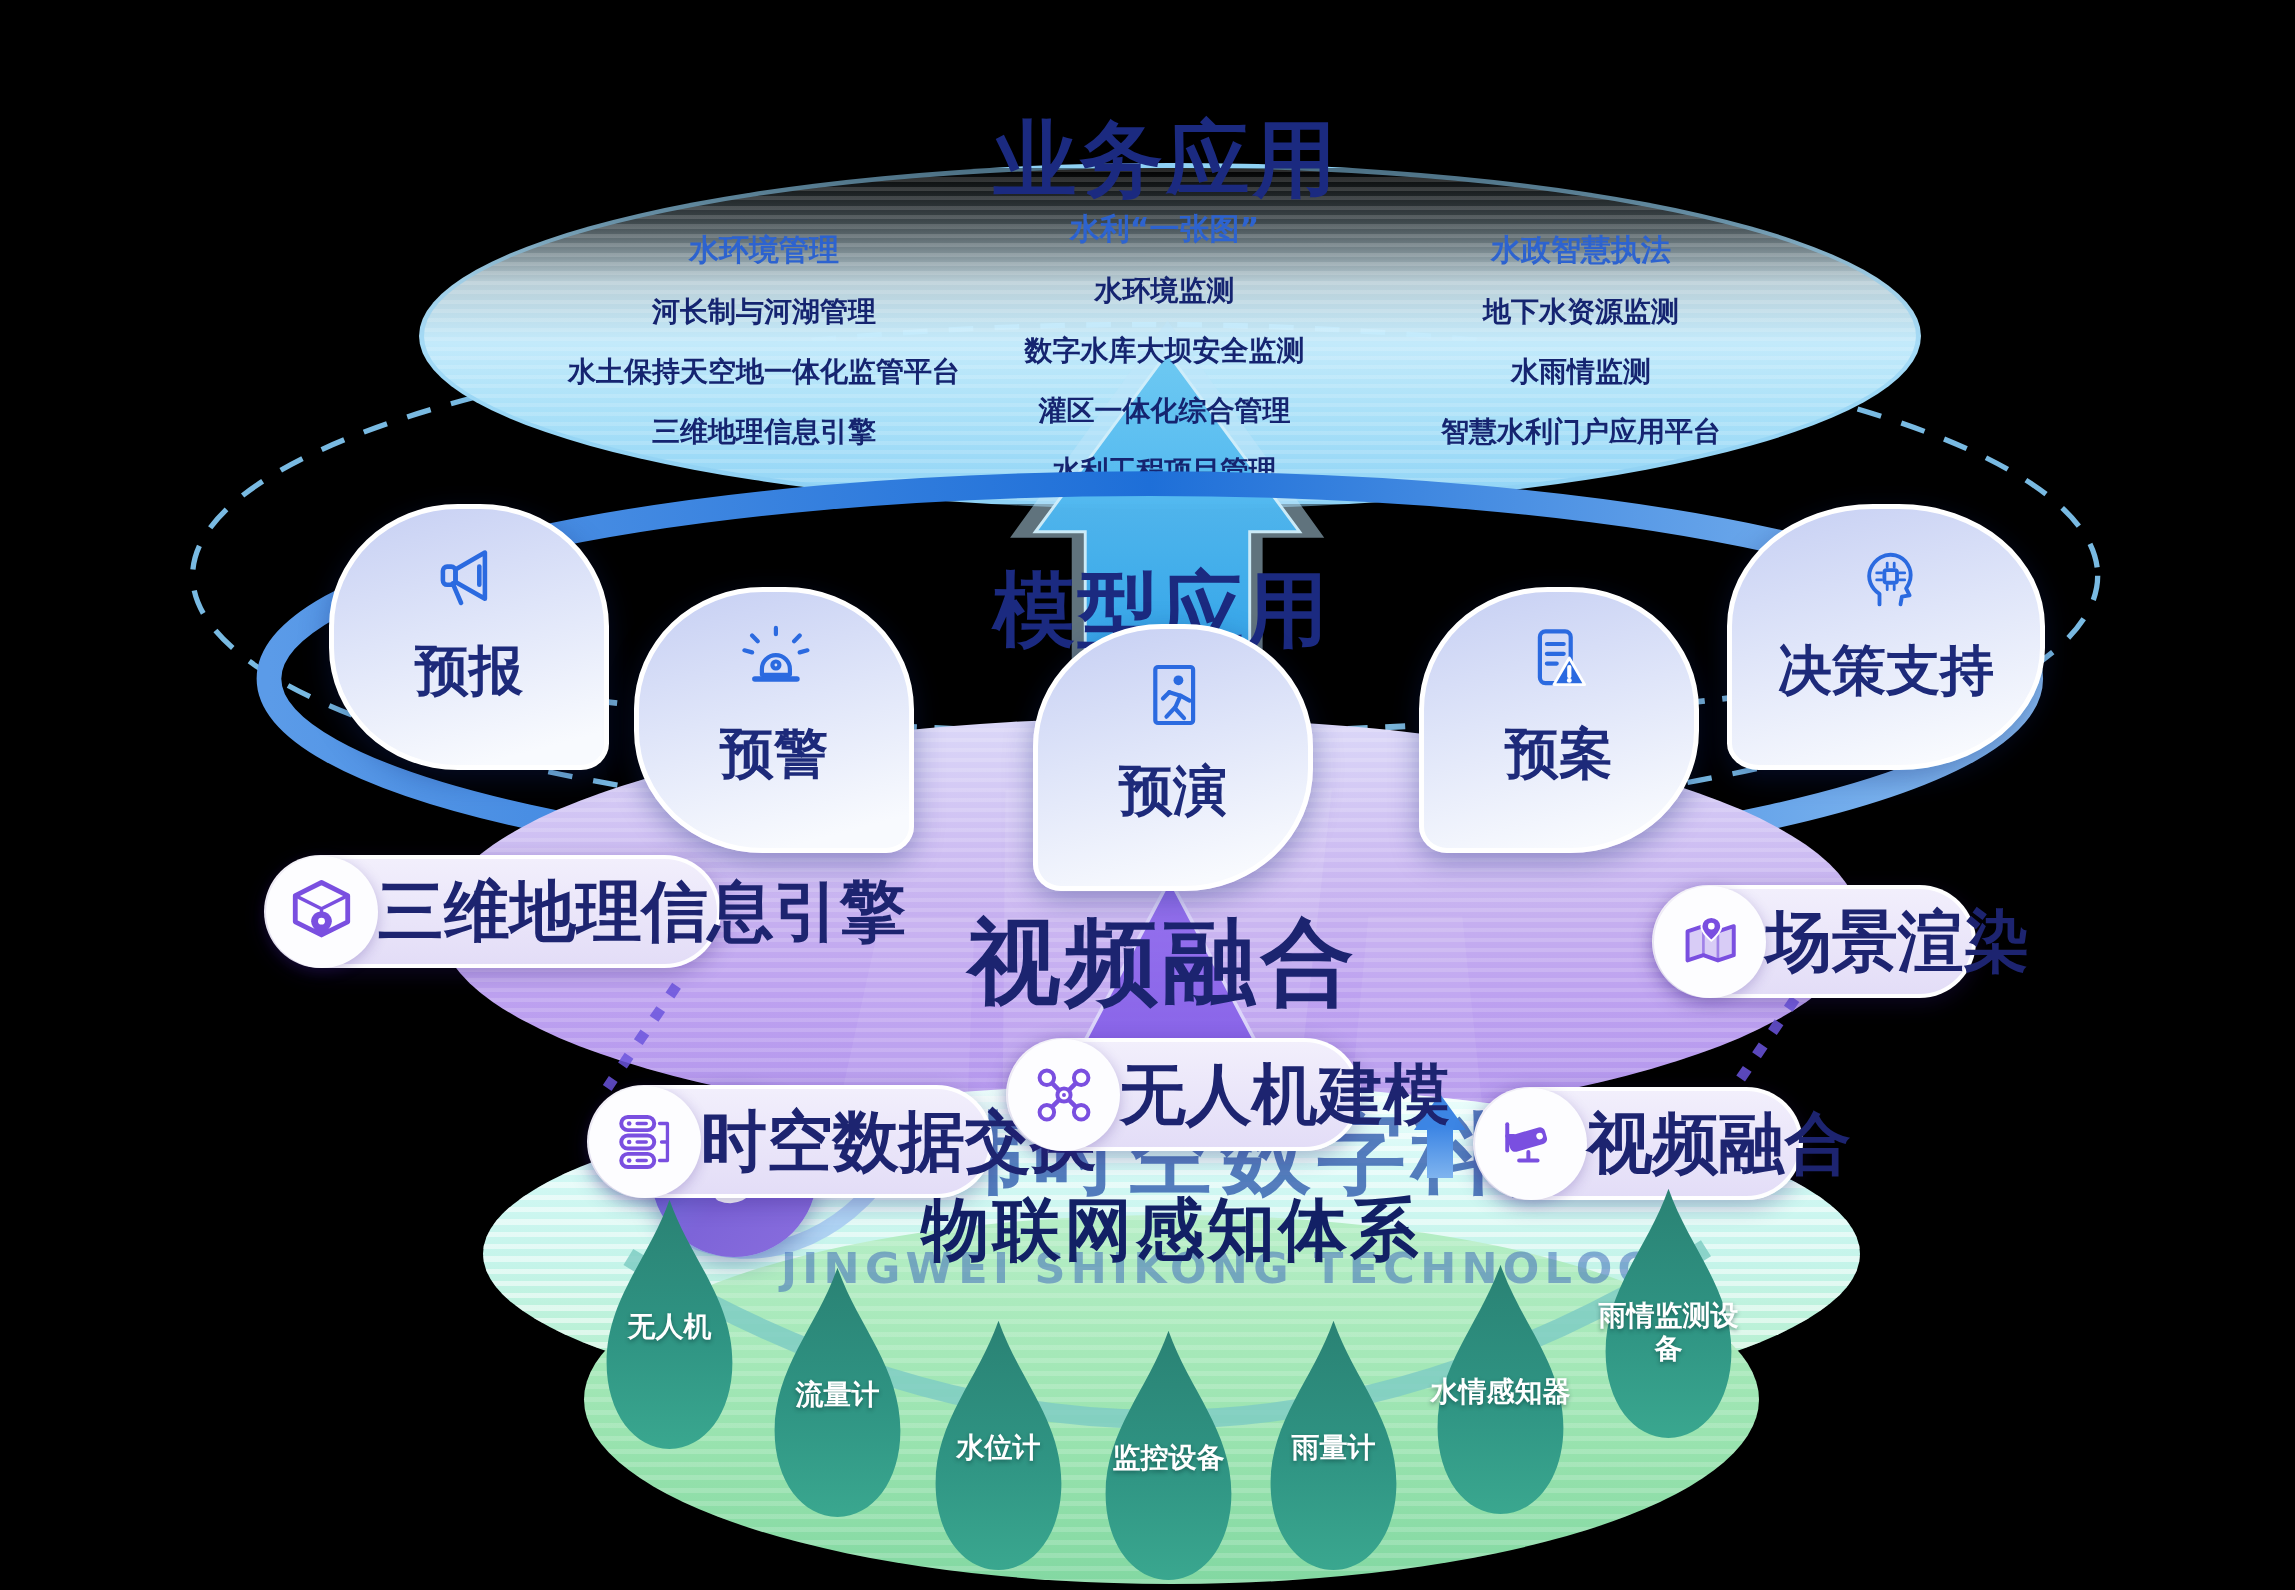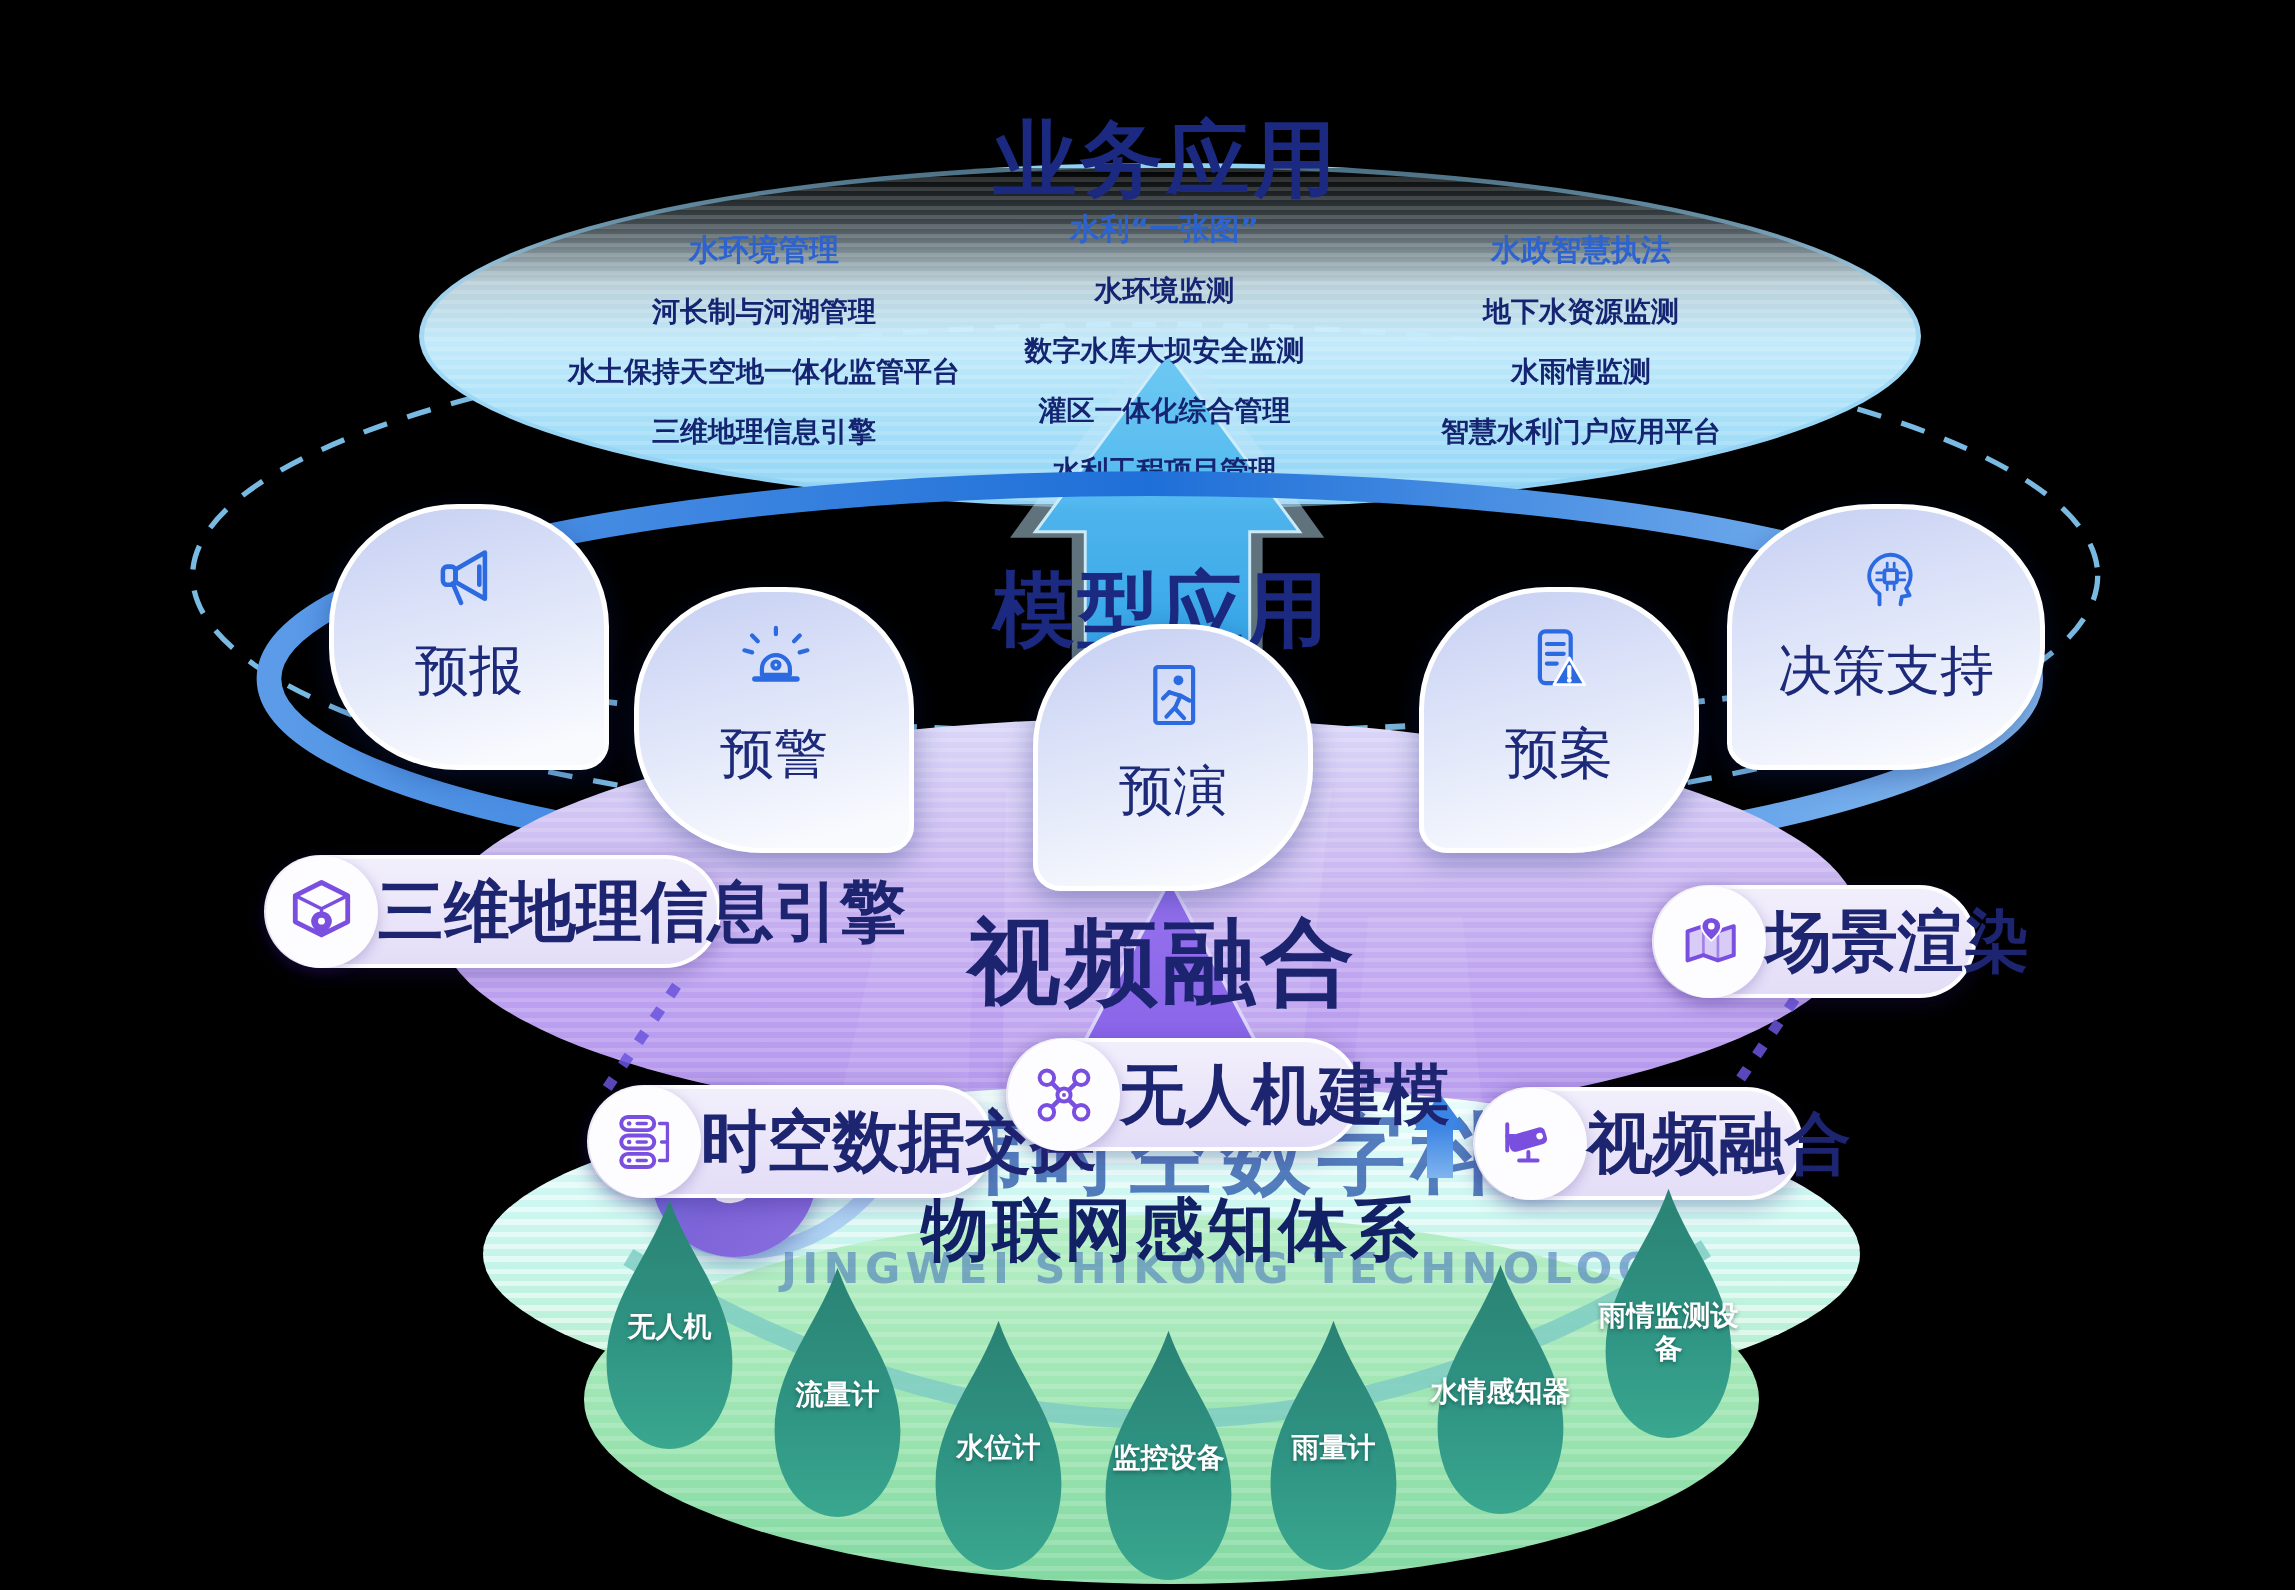--- a/index.html
+++ b/index.html
@@ -34,21 +34,21 @@
   #biz-col-2{left:900px;top:209px;width:529px;}
   #biz-col-3{left:1346px;top:230px;width:470px;}
 
   
   .bubble{
     position:absolute;z-index:12;display:flex;flex-direction:column;align-items:center;
     background:linear-gradient(165deg,#c6cff3 0%,#dfe5f9 45%,#f8fafe 90%);
     border:5.9px solid #ffffff;box-shadow:0 8.2px 29px rgba(15,35,110,.35);
   }
   .bubble .bicon{margin-top:31px;height:73px;color:#2b6ae0;}
-  .bubble .blabel{margin-top:22px;font-size:54px;font-weight:normal;color:#1d2a7a;white-space:nowrap;}
+  .bubble .blabel{margin-top:22px;font-size:54px;font-weight:bold;color:#1d2a7a;white-space:nowrap;}
   #bubble-forecast{left:329px;top:504px;width:270px;height:256px;border-radius:46% 46% 10% 46%;}
   #bubble-warning{left:634px;top:587px;width:270px;height:256px;border-radius:46% 46% 10% 46%;}
   #bubble-rehearsal{left:1033px;top:624px;width:270px;height:257px;border-radius:46% 46% 46% 10%;}
   #bubble-plan{left:1419px;top:587px;width:270px;height:256px;border-radius:46% 46% 46% 10%;}
   #bubble-decision{left:1727px;top:504px;width:308px;height:256px;border-radius:46% 46% 46% 10%;}
 
   
   .twin-ellipse{
     position:absolute;left:439px;top:718px;width:1421px;height:411px;border-radius:50%;z-index:6;
     background:linear-gradient(180deg,#dbd8f8 0%,#d2c6f4 22%,#c6b0f0 48%,#bda1f0 68%,#b295ec 100%);

